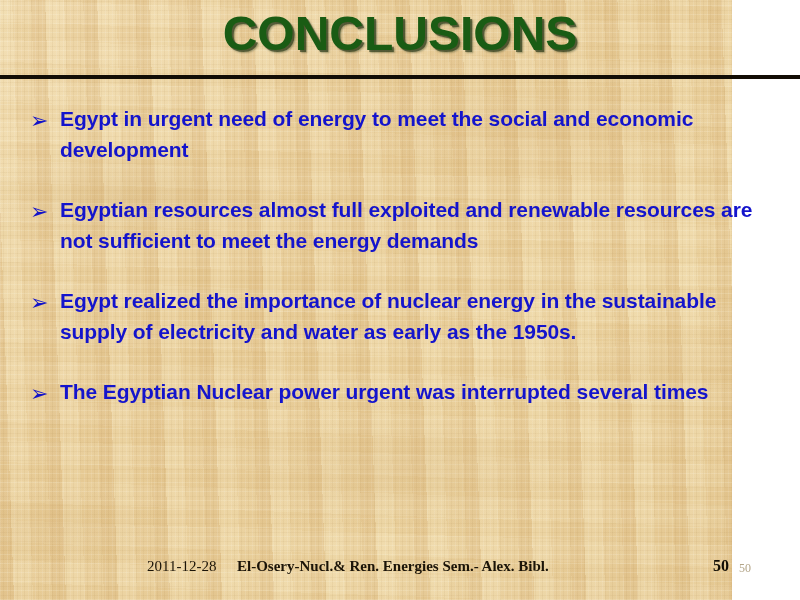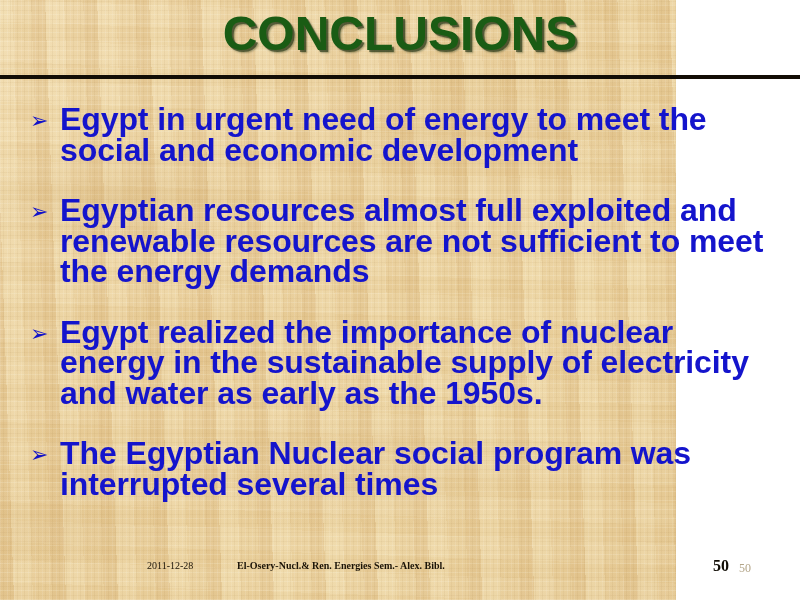--- a/index.html
+++ b/index.html
@@ -10,21 +10,21 @@
   body {
     width: 800px;
     height: 600px;
     overflow: hidden;
     font-family: "Liberation Sans", sans-serif;
   }
 
   
   #slide {
     position: relative;
-    width: 676px;
+    width: 732px;
     height: 600px;
     background-color: #e9d3a0;
     background-image:
       
       repeating-linear-gradient(90deg,
         rgba(255,255,255,0.10) 0px,
         rgba(255,255,255,0.10) 1px,
         rgba(0,0,0,0.00) 1px,
         rgba(0,0,0,0.00) 3px,
         rgba(150,110,50,0.07) 3px,
@@ -127,40 +127,40 @@
     line-height: 31px;
     color: #1212c8;
     text-align: left;
     padding-top: 1px;
     user-select: none;
   }
   .bullet-text {
     flex: 1 1 auto;
     font-family: "Liberation Sans", sans-serif;
     font-weight: bold;
-    font-size: 32px;
+    font-size: 21px;
     line-height: 30.5px;
     color: #1414cc;
     letter-spacing: -0.1px;
     white-space: pre-line;
   }
 
   
   #footer {
     position: absolute;
     left: 0;
     top: 556px;
     width: 800px;
     height: 26px;
     z-index: 3;
   }
   .footer-text {
     position: absolute;
     font-family: "Liberation Serif", serif;
-    font-size: 10px;
+    font-size: 15px;
     line-height: 20px;
     color: #1b1408;
     white-space: nowrap;
   }
   #footer-date { left: 147px; top: 0px; }
   #footer-event { left: 237px; top: 0px; font-weight: bold; }
   #footer-page-main {
     position: absolute;
     left: 713px;
     top: 0px;
@@ -203,21 +203,21 @@
       <span class="bullet-text">Egyptian resources almost full exploited and renewable resources are not sufficient to meet the energy demands</span>
     </div>
 
     <div class="bullet-row">
       <span class="bullet-marker">➢</span>
       <span class="bullet-text">Egypt realized the importance of nuclear energy in the sustainable supply of electricity and water as early as the 1950s.</span>
     </div>
 
     <div class="bullet-row">
       <span class="bullet-marker">➢</span>
-      <span class="bullet-text">The Egyptian Nuclear social program was interrupted several times</span>
+      <span class="bullet-text">The Egyptian Nuclear power urgent was interrupted several times</span>
     </div>
 
   </div>
 
   <div id="footer">
     <span id="footer-date" class="footer-text">2011-12-28</span>
     <span id="footer-event" class="footer-text">El-Osery-Nucl.&amp; Ren. Energies Sem.- Alex. Bibl.</span>
     <span id="footer-page-main">50</span>
     <span id="footer-page-ghost">50</span>
   </div>

